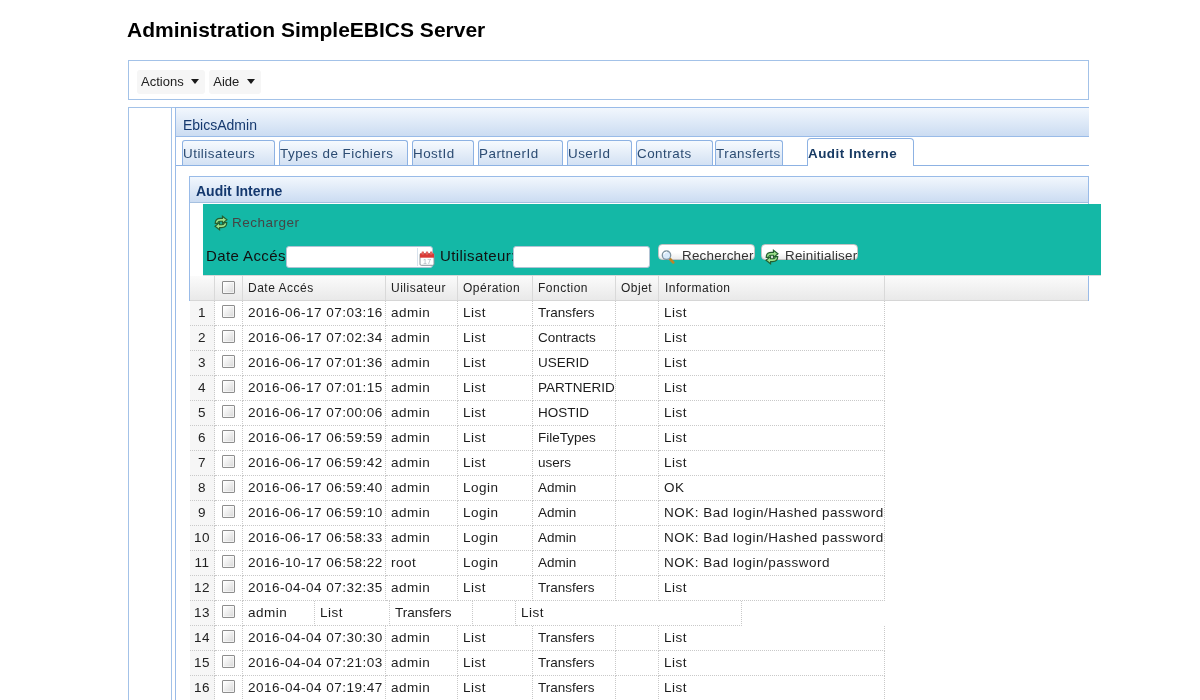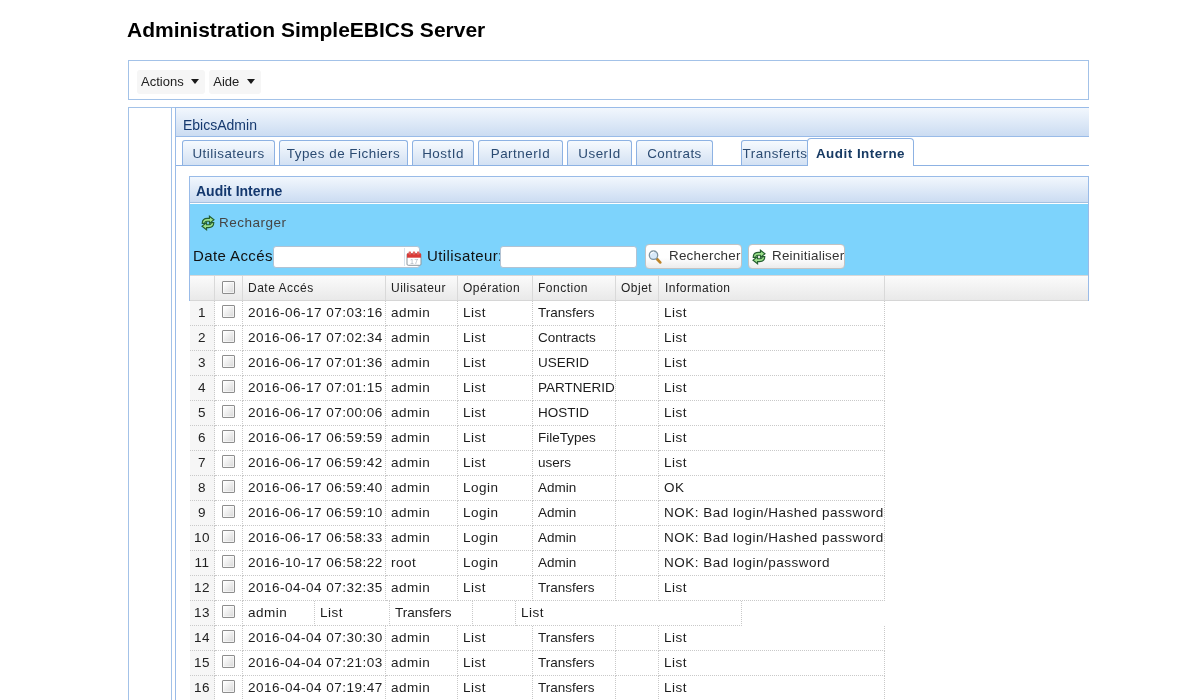--- a/index.html
+++ b/index.html
@@ -9,29 +9,29 @@
 .title{left:127px;top:18px;font-size:21px;font-weight:bold;color:#000;letter-spacing:0}
 .menubar{left:128px;top:60px;width:961px;height:40px;border:1px solid #a3c2e8;background:#fff;padding:9px 12px 0 8px;font-size:13px;color:#222;letter-spacing:0}
 .mitem{display:inline-block;background:#f6f6f6;border-radius:3px;padding:4px 6px 5px 4px;margin-right:4px}
 .arr{display:inline-block;width:0;height:0;border-left:4px solid transparent;border-right:4px solid transparent;border-top:5px solid #1a1a1a;margin-left:4px;vertical-align:middle;margin-top:-2px}
 .contbord{left:128px;top:107px;width:961px;height:593px;border-left:1px solid #a3c2e8;border-top:1px solid #a3c2e8}
 .gutline{left:171px;top:107px;width:1px;height:593px;background:#a3c2e8}
 .panel{left:175px;top:107px;width:914px;height:593px;border:1px solid #99bbe8;border-right:none;border-bottom:none;background:#fff}
 .phead{height:29px;background:linear-gradient(#f2f7fd,#cbdcf2);border-bottom:1px solid #99bbe8;line-height:34px;padding-left:7px;font-size:14px;font-weight:normal;color:#14386e;letter-spacing:0}
 .tabbar{position:relative;height:29px}
 .tabline{position:absolute;left:0;right:0;top:28px;height:1px;background:#8db2e3}
-.tab{position:absolute;top:3px;height:25px;border:1px solid #8db2e3;border-bottom:none;border-radius:3px 3px 0 0;background:linear-gradient(#f6fafe,#d3e1f3);color:#2b4b72;font-size:13.4px;text-align:center;line-height:25px;z-index:1}
+.tab{position:absolute;top:3px;height:25px;border:1px solid #8db2e3;border-bottom:none;border-radius:3px 3px 0 0;background:linear-gradient(#f6fafe,#d3e1f3);color:#2b4b72;font-size:13.4px;text-align:left;line-height:25px;z-index:1}
 .tab.act{top:1px;height:28px;background:#fff;font-weight:bold;color:#173a63;z-index:2;border-radius:4px 4px 0 0;line-height:30px}
 .inner{left:13px;top:68px;width:900px;height:125px;border:1px solid #99bbe8;border-bottom:none;background:#fff}
 .ihead{height:26px;background:linear-gradient(#f2f7fd,#cbdcf2);border-bottom:1px solid #a5c0e0;line-height:29px;padding-left:6px;font-size:14px;font-weight:bold;color:#14386e;letter-spacing:0}
-.toolbar{position:absolute;left:0;top:27px;width:898px;height:72px;background:#7dd3fc;border-bottom:1px solid #d8d8d8;letter-spacing:.4px}
+.toolbar{position:absolute;left:13px;top:27px;width:898px;height:72px;background:#14b8a6;border-bottom:1px solid #d8d8d8;letter-spacing:.4px}
 .tbtext{position:absolute;left:29px;top:7px;font-size:13.5px;color:#454545;line-height:24px;letter-spacing:.5px}
 .lbl{position:absolute;top:40px;height:24px;line-height:24px;font-size:15px;color:#111}
 .field{position:absolute;top:42px;height:22px;background:#fff;border:1px solid #b2c3d4;border-radius:3px}
-.btn{position:absolute;top:40px;height:25px;border:1px solid #c3c3c3;border-radius:4px;background:linear-gradient(#ffffff 55%,#ececec);font-size:13.4px;color:#333;line-height:22px;text-align:left;letter-spacing:.25px}
+.btn{position:absolute;top:40px;height:16px;border:1px solid #c3c3c3;border-radius:4px;background:linear-gradient(#ffffff 55%,#ececec);font-size:13.4px;color:#333;line-height:22px;text-align:left;letter-spacing:.25px}
 .ghead{position:absolute;left:0;top:99px;width:898px;height:25px;background:linear-gradient(#fbfbfb,#e9e9e9);border-bottom:1px solid #d6d6d6;display:flex;font-size:12px;color:#222}
 .ghead .c{height:24px;line-height:24px;border-right:1px solid #d9d9d9;padding-left:5px;overflow:hidden;white-space:nowrap}
 .rows{position:absolute;left:14px;top:193px;width:897px;height:399px;overflow:hidden}
 .row{display:flex;width:695px;height:25px;font-size:13.5px}
 .row .c{height:25px;line-height:24px;border-right:1px dotted #c9c9c9;border-bottom:1px dotted #c9c9c9;padding-left:5px;overflow:hidden;white-space:nowrap}
 .row .num{background:#f6f6f6;text-align:center;padding-left:0 !important;color:#222}
 .cb{display:inline-block;width:13px;height:13px;border:1px solid #8d8d8d;border-radius:1px;background:linear-gradient(135deg,#fdfdfd 15%,#dcdcdc 90%);box-shadow:inset 0 0 0 1px rgba(255,255,255,.55);vertical-align:middle;margin-top:-3px}
 .w6x{letter-spacing:0 !important}.w1{width:25px}.w2{width:28px;text-align:center;padding-left:0 !important}.w3{width:143px}.w4{width:72px}.w5{width:75px}.w6{width:83px}.w7{width:43px}.w8{width:226px}
 </style>
 </head>
@@ -43,21 +43,21 @@
 <div class="abs panel">
   <div class="phead">EbicsAdmin</div>
   <div class="tabbar">
     <div class="tabline"></div>
     <div class="tab" style="left:6px;width:93px">Utilisateurs</div>
     <div class="tab" style="left:103px;width:129px">Types de Fichiers</div>
     <div class="tab" style="left:236px;width:62px">HostId</div>
     <div class="tab" style="left:302px;width:85px">PartnerId</div>
     <div class="tab" style="left:391px;width:65px">UserId</div>
     <div class="tab" style="left:460px;width:77px">Contrats</div>
-    <div class="tab" style="left:565px;width:68px">Transferts</div>
+    <div class="tab" style="left:539px;width:68px">Transferts</div>
     <div class="tab act" style="left:631px;width:107px">Audit Interne</div>
   </div>
   <div class="abs inner">
     <div class="ihead">Audit Interne</div>
     <div class="toolbar">
       <svg class="abs" style="left:11px;top:11px" width="14" height="16" viewBox="0 0 14 16">
         <path d="M1.2 8.4 C1.2 5 3.4 3.4 6.4 3.4 L8.4 3.4 L8.4 1.2 L13 4.8 L8.4 8.4 L8.4 6.2 L6 6.2 C4.4 6.2 3.8 7 3.8 8.4 Z" fill="#9be08a" stroke="#245e2f" stroke-width="1.1"></path>
         <path d="M12.8 7.6 C12.8 11 10.6 12.6 7.6 12.6 L5.6 12.6 L5.6 14.8 L1 11.2 L5.6 7.6 L5.6 9.8 L8 9.8 C9.6 9.8 10.2 9 10.2 7.6 Z" fill="#9be08a" stroke="#245e2f" stroke-width="1.1"></path>
       </svg>
       <div class="tbtext">Recharger</div>

